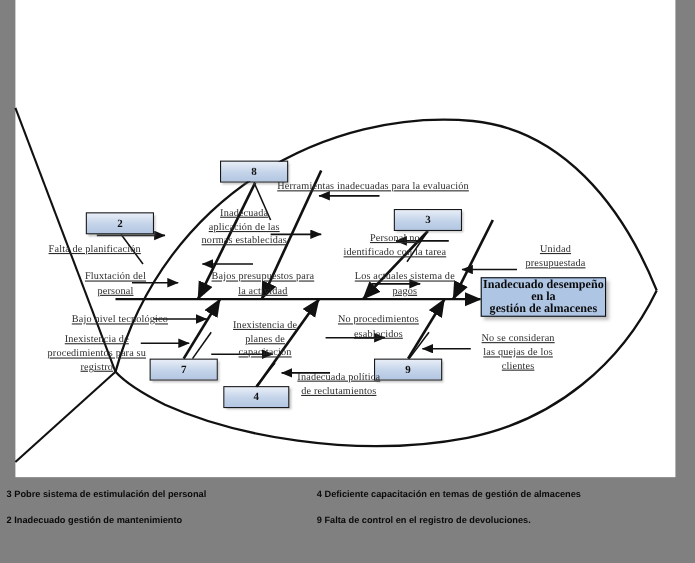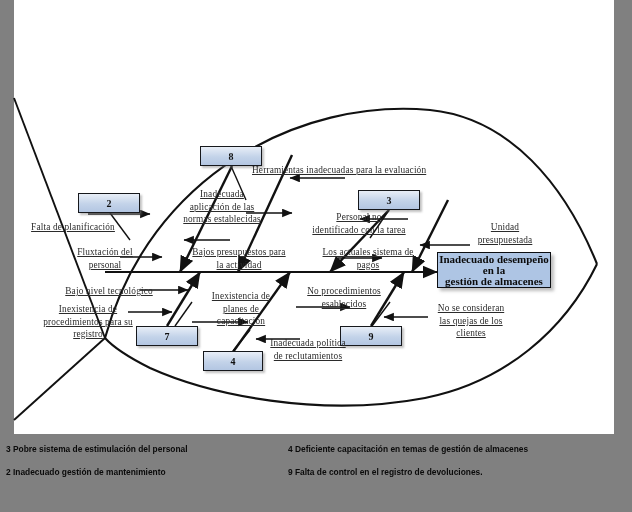--- a/index.html
+++ b/index.html
@@ -162,21 +162,21 @@
   <div class="num-box" style="left:78px; top:193px; width:62px; height:20px;">2</div>
   <div class="num-box" style="left:358px; top:190px; width:62px; height:20px;">3</div>
   <div class="num-box" style="left:136px; top:326px; width:62px; height:20px;">7</div>
   <div class="num-box" style="left:340px; top:326px; width:62px; height:20px;">9</div>
   <div class="num-box" style="left:203px; top:351px; width:60px; height:20px;">4</div>
 
   <div class="label" style="left:252px; top:164px; width:200px; text-align:left;">Herramientas inadecuadas para  la evaluación</div>
   <div class="label" style="left:170px; top:188px; width:104px;">Inadecuada
 aplicación de las
 normas establecidas</div>
-  <div class="label" style="left:18px; top:221px; width:110px; text-align:center;">Falta de planificación</div>
+  <div class="label" style="left:18px; top:221px; width:110px; text-align:right;">Falta de planificación</div>
   <div class="label" style="left:300px; top:211px; width:118px;">Personal no
 identificado con la tarea</div>
   <div class="label" style="left:462px; top:221px; width:86px;">Unidad
 presupuestada</div>
   <div class="label" style="left:66px; top:246px; width:78px;">Fluxtación del
 personal</div>
   <div class="label" style="left:172px; top:246px; width:134px;">Bajos presupuestos  para
 la actividad</div>
   <div class="label" style="left:306px; top:246px; width:124px;">Los actuales sistema de
 pagos</div>

